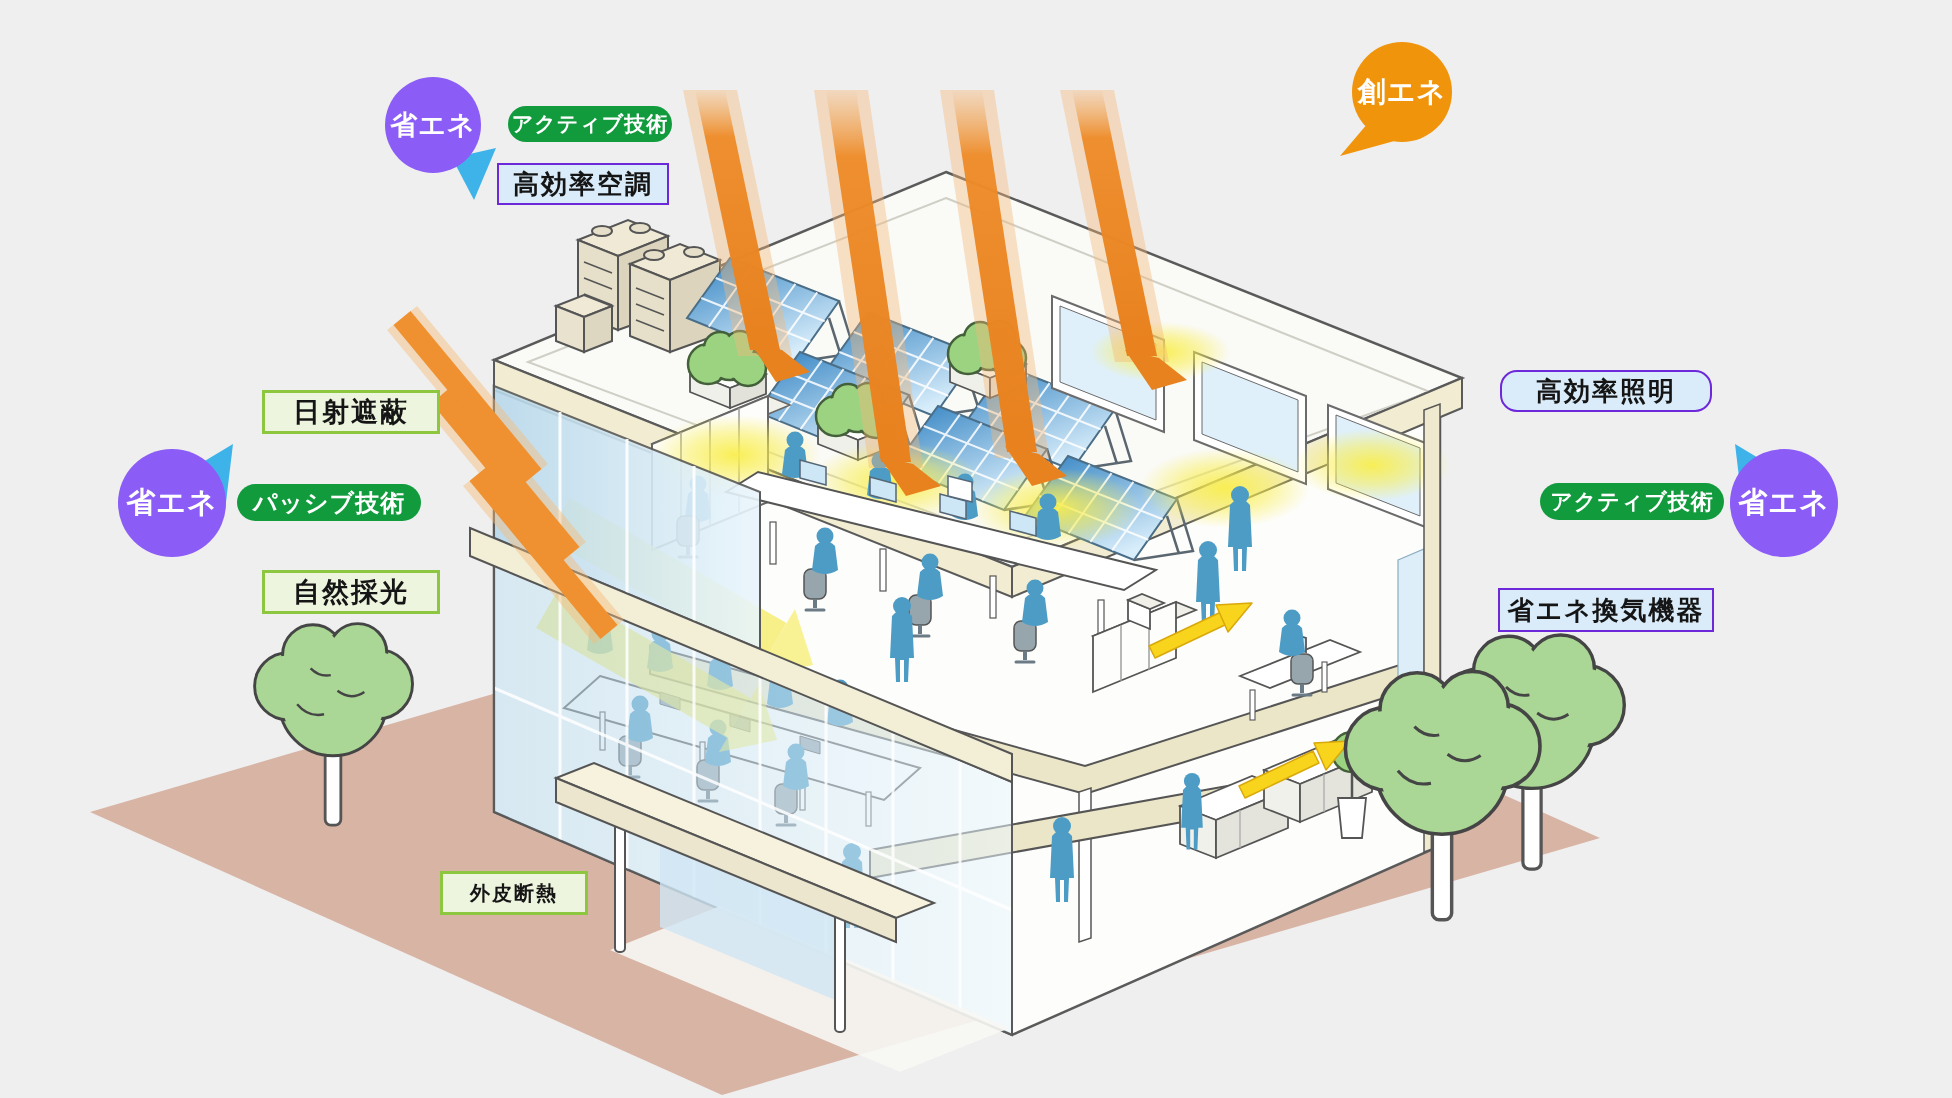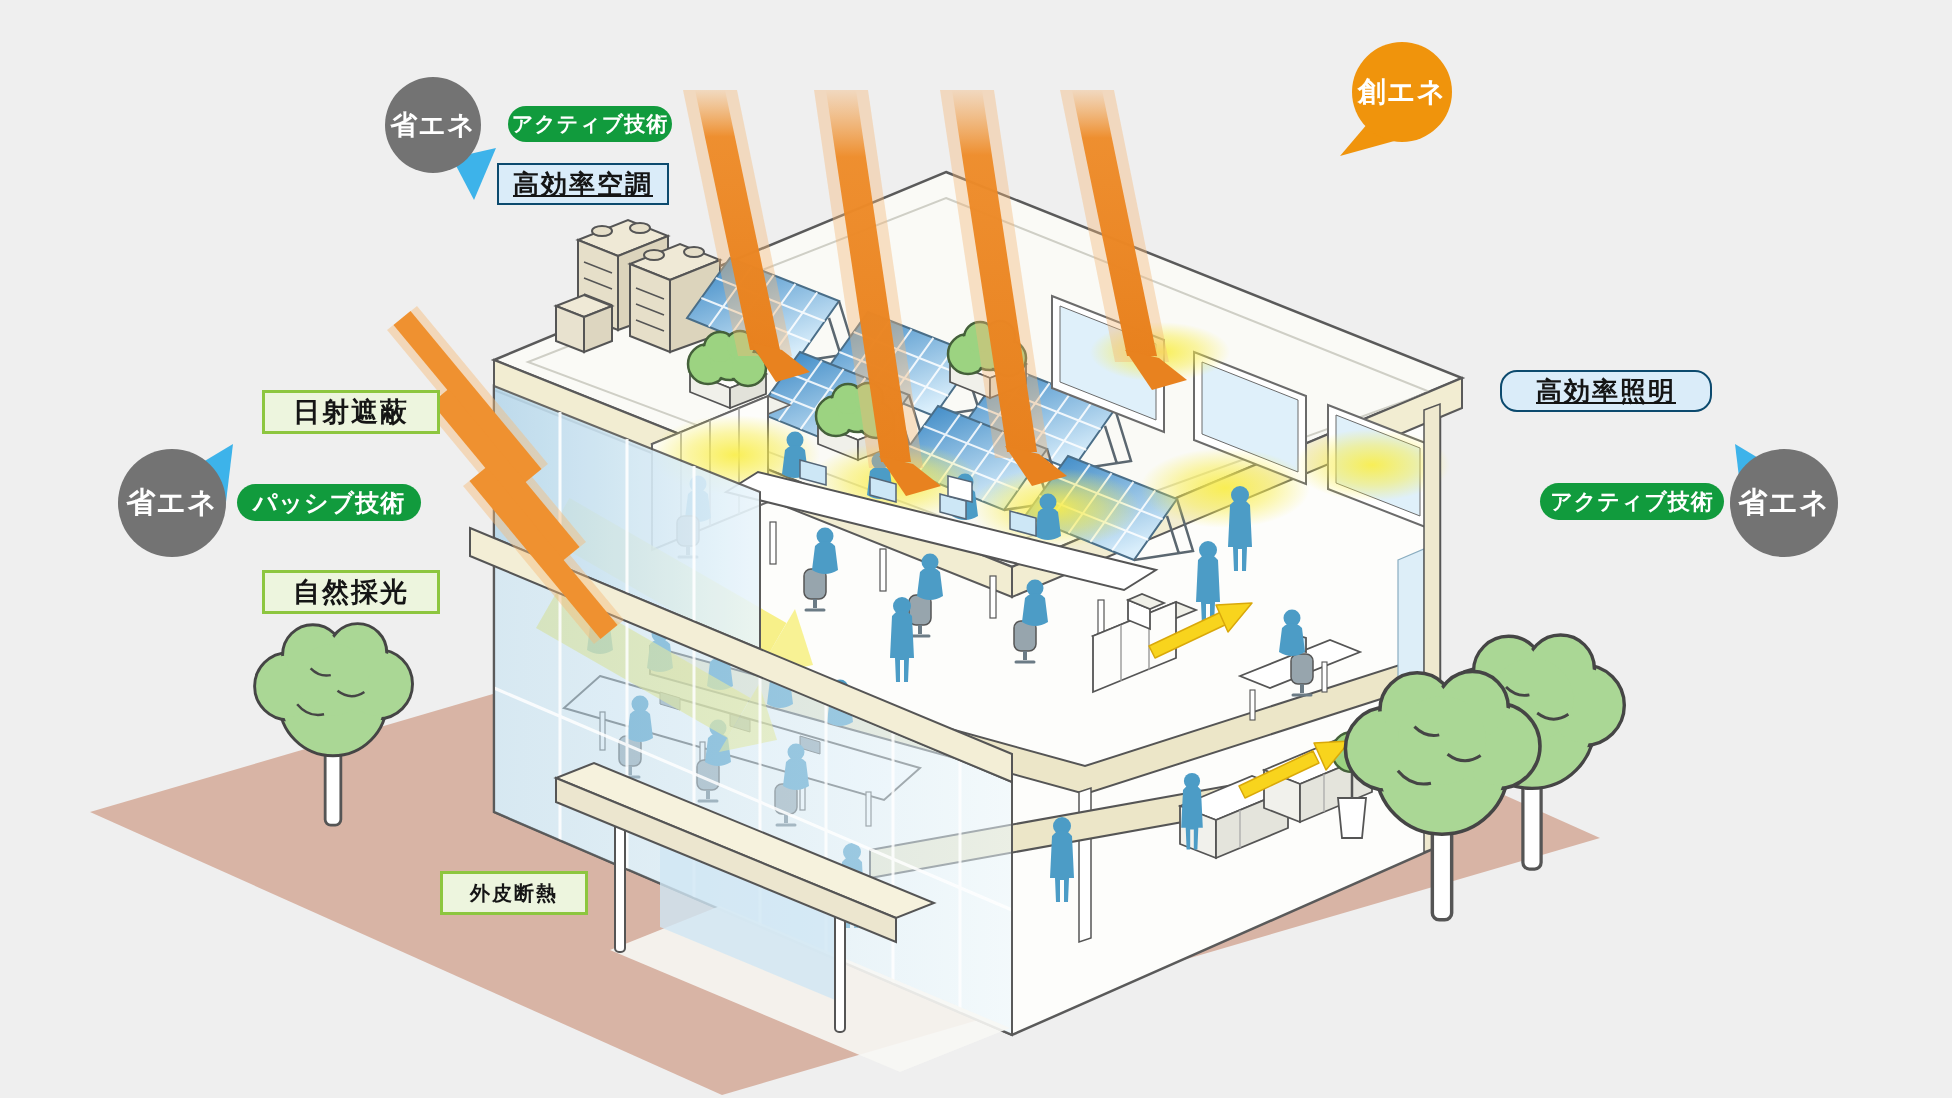--- a/index.html
+++ b/index.html
@@ -1,28 +1,28 @@
 <!DOCTYPE html>
 <html><head>
 <meta charset="utf-8">
 <style>
   html,body{margin:0;padding:0;background:#efefef;}
   .stage{position:relative;width:1952px;height:1098px;background:#efefef;overflow:hidden;
          font-family:"Liberation Sans","DejaVu Sans",sans-serif;}
   .scene{position:absolute;left:0;top:0;}
   .lbox{position:absolute;display:flex;align-items:center;justify-content:center;
         font-weight:bold;color:#151515;letter-spacing:2px;box-sizing:border-box;white-space:nowrap;}
-  .lb-blue{background:#daecf9;border:2px solid #0c4a6e;text-decoration:underline;}
+  .lb-blue{background:#daecf9;border:2px solid #6d28d9;}
   .lb-green{background:#edf5de;border:3px solid #8dc63f;}
   .lb-orange{background:#fcecca;border:3px solid #f3a83a;}
   .pill{position:absolute;display:flex;align-items:center;justify-content:center;
         background:#119b3d;color:#fff;font-weight:bold;border-radius:19px;letter-spacing:1px;
         box-sizing:border-box;white-space:nowrap;}
   .bubble{position:absolute;display:flex;align-items:center;justify-content:center;
-        background:#737373;color:#fff;font-weight:bold;border-radius:50%;letter-spacing:1px;
+        background:#8b5cf6;color:#fff;font-weight:bold;border-radius:50%;letter-spacing:1px;
         box-sizing:border-box;white-space:nowrap;}
   .bubble.orange{background:#f0940c;text-align:right;}
 </style>
 </head>
 <body>
 
 <div class="stage">
 <svg class="scene" width="1952" height="1098" viewBox="0 0 1952 1098">
   <defs>
     <linearGradient id="glassG" x1="0" y1="0" x2="1" y2="0">
@@ -434,17 +434,20 @@
 
 <div class="lbox lb-blue" style="left:1500px;top:370px;width:212px;height:42px;font-size:26px;border-radius:17px;">
   <span>高効率照明</span>
 </div>
 <div class="pill" style="left:1540px;top:483px;width:184px;height:37px;font-size:22px;">
   <span>アクティブ技術</span>
 </div>
 <div class="bubble" style="left:1730px;top:449px;width:108px;height:108px;font-size:29px;">
   <span>省エネ</span>
 </div>
+<div class="lbox lb-blue" style="left:1498px;top:588px;width:216px;height:44px;font-size:26px;">
+  <span>省エネ換気機器</span>
+</div>
 
 <div class="lbox lb-green" style="left:440px;top:871px;width:148px;height:44px;font-size:20px;">
   <span>外皮断熱</span>
 </div>
 </div>
 
 </body></html>

